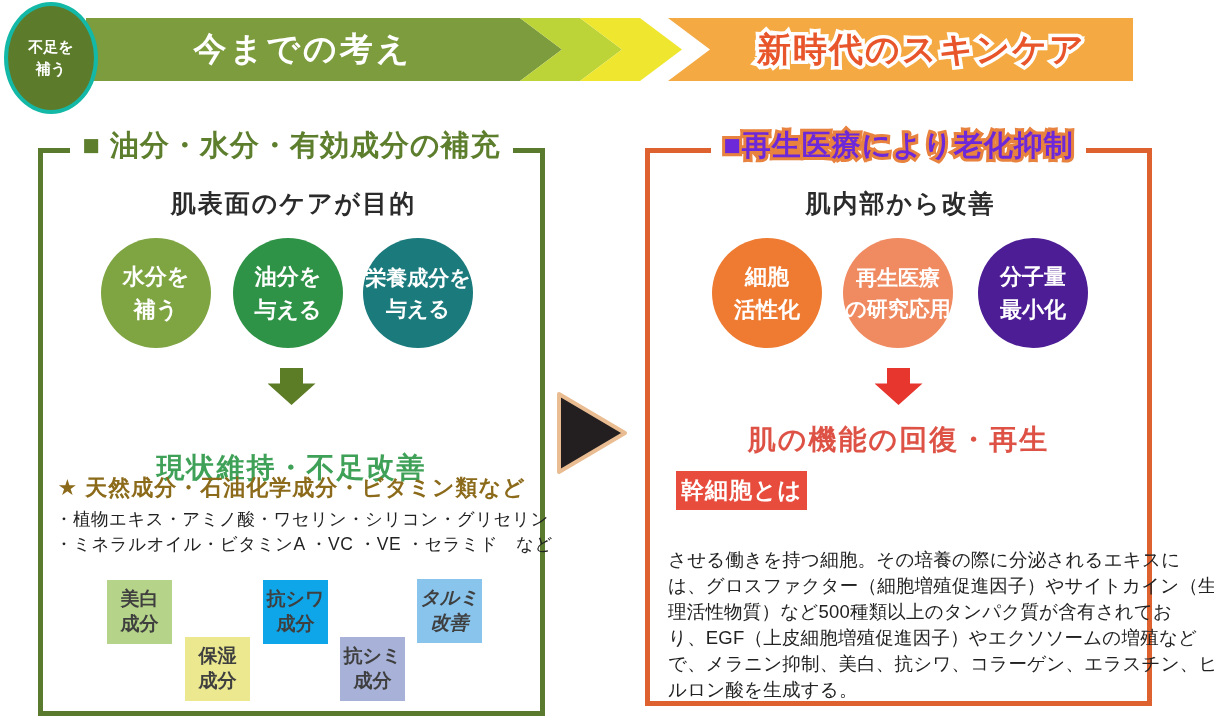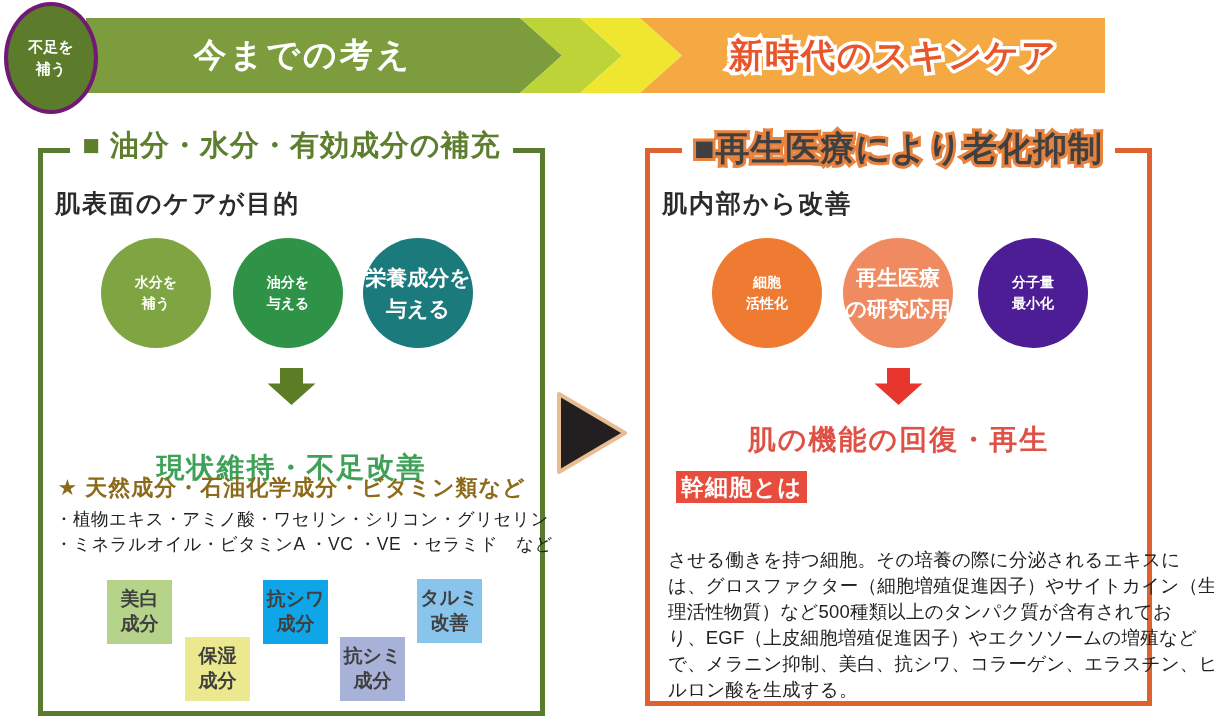--- a/index.html
+++ b/index.html
@@ -1,62 +1,62 @@
 <!DOCTYPE html>
 <html><head>
 <meta charset="utf-8">
 <style>
   * { margin:0; padding:0; box-sizing:border-box; }
   html,body { width:1214px; height:723px; background:#ffffff; overflow:hidden; }
   body { font-family:"Liberation Sans","DejaVu Sans",sans-serif; }
   #stage { position:relative; width:1214px; height:723px; background:#fff; }
 
   
-  .band { position:absolute; top:18px; height:75px; display:flex; align-items:center; justify-content:center; }
+  .band { position:absolute; top:18px; height:63px; display:flex; align-items:center; justify-content:center; }
   #band-legacy { left:86px; width:476px; background:#7d9c3d;
     clip-path:polygon(0 0, calc(100% - 42px) 0, 100% 50%, calc(100% - 42px) 100%, 0 100%);
     padding-right:42px; }
   #chev1 { left:520px; width:102px; background:#bcd437;
     clip-path:polygon(0 0, calc(100% - 42px) 0, 100% 50%, calc(100% - 42px) 100%, 0 100%, 42px 50%); }
   #chev2 { left:580px; width:102px; background:#efe630;
     clip-path:polygon(0 0, calc(100% - 42px) 0, 100% 50%, calc(100% - 42px) 100%, 0 100%, 42px 50%); }
-  #band-newera { left:640px; width:465px; background:#f4a943;
+  #band-newera { left:668px; width:465px; background:#f4a943;
     clip-path:polygon(0 0, 100% 0, 100% 100%, 0 100%, 42px 50%); padding-left:42px; }
   .band-label { color:#ffffff; font-size:33px; font-weight:bold; letter-spacing:3px; white-space:nowrap; }
   .outlined { position:relative; z-index:2; font-size:34px; font-weight:bold; letter-spacing:2px; white-space:nowrap; color:#e8552b; }
   .outlined::before { content:attr(data-text); position:absolute; left:0; top:0; z-index:-1;
     -webkit-text-stroke:7px #ffffff; color:#ffffff; }
 
-  .goal-circle { position:absolute; border-radius:50%; border:4px solid #701a75;
+  .goal-circle { position:absolute; border-radius:50%; border:4px solid #14b8a6;
     display:flex; align-items:center; justify-content:center; text-align:center;
     color:#ffffff; font-weight:bold; white-space:pre-line; z-index:3; }
   #goal-left  { left:4px;  top:2px; width:94px;  height:112px; background:#5c7c2b; font-size:15px; line-height:1.45; }
   #goal-right { left:1094px; top:1px; width:118px; height:104px; background:#e73e36; font-size:16px; line-height:1.45; }
 
   
   .panel { position:absolute; top:148px; width:507px; }
   #panel-left  { left:38px;  height:568px; border:5px solid #5a7a2e; }
   #panel-right { left:645px; height:558px; border:5px solid #de6230; }
   .panel-title { position:absolute; top:-27px; left:0; right:0; text-align:center; }
   .panel-title .bgwrap { display:inline-block; background:#ffffff; padding:0 12px; }
   #title-left-text { font-size:29px; font-weight:bold; color:#5c7e2d; letter-spacing:1px; white-space:nowrap; }
-  .outlined-orange { position:relative; z-index:2; display:inline-block; font-size:34px; font-weight:bold;
-    letter-spacing:1px; white-space:nowrap; color:#404040; }
+  .outlined-orange { position:relative; z-index:2; display:inline-block; font-size:29px; font-weight:bold;
+    letter-spacing:1px; white-space:nowrap; color:#6d28d9; }
   .outlined-orange::before { content:attr(data-text); position:absolute; left:0; top:0; z-index:-1;
     -webkit-text-stroke:6px #e8823f; color:#e8823f; }
 
-  .subtitle { position:absolute; top:34px; left:12px; right:0; 
+  .subtitle { position:absolute; top:34px; left:4px; right:0; text-align:center;
     font-size:25px; font-weight:bold; color:#2b2b2b; letter-spacing:2px;font-family:Liberation Serif, serif; }
 
   .circle { position:absolute; top:85px; width:110px; height:110px; border-radius:50%;
     display:flex; align-items:center; justify-content:center; text-align:center;
     color:#ffffff; font-weight:bold; white-space:pre-line; line-height:1.5; }
   .c1 { left:58px; }  .c2 { left:190px; } .c3 { left:320px; }
   #panel-right .c1 { left:62px; } #panel-right .c2 { left:193px; } #panel-right .c3 { left:328px; }
-  .circle.small { font-size:21px; } .circle.big { font-size:14px; }
+  .circle.small { font-size:21px; } .circle.big { font-size:22px; }
 
   .down-arrow { position:absolute; top:215px; left:50%; transform:translateX(-50%);
     width:48px; height:37px;
     clip-path:polygon(26% 0, 74% 0, 74% 42%, 100% 42%, 50% 100%, 0 42%, 26% 42%); }
   #arrow-left-panel  { background:#5d7c26; }
   #arrow-right-panel { background:#e6362d; }
 
   .result { position:absolute; top:268px; left:0; right:0; text-align:center;
     font-size:28px; font-weight:bold; letter-spacing:2px; }
   #result-left  { color:#3ea157;margin-top:28px; }
@@ -70,21 +70,21 @@
   #ingredient-line-1 { top:379px; }
 
   .tag { position:absolute; width:65px; height:64px; display:flex; align-items:center; justify-content:center;
     text-align:center; font-size:19px; font-weight:bold; color:#3f3f3f; white-space:pre-line; line-height:1.3; }
   #tag-0 { left:64px;  top:427px; }
   #tag-1 { left:142px; top:484px; }
   #tag-2 { left:220px; top:427px; }
   #tag-3 { left:297px; top:484px; }
   #tag-4 { left:374px; top:426px; }
 
-  #stemcell-badge { position:absolute; left:26px; top:318px; width:131px; height:32px;
+  #stemcell-badge { position:absolute; left:26px; top:318px; width:131px; height:39px;
     background:#e74c3c; color:#ffffff; font-size:23px; font-weight:bold;
     display:flex; align-items:center; justify-content:center; letter-spacing:1px; }
   .desc-line { position:absolute; left:18px; right:10px; font-size:18.5px; color:#222222;
     letter-spacing:0.2px; white-space:nowrap; }
   #desc-0 { top:368px; } #desc-1 { top:394px; } #desc-2 { top:420px; }
   #desc-3 { top:446px; } #desc-4 { top:472px; } #desc-5 { top:498px; } #desc-6 { top:524px; }
 
   
   #transition-arrow { position:absolute; left:553px; top:388px; width:78px; height:90px; }
 </style>
@@ -126,21 +126,21 @@
     <div class="ingredient-line" id="ingredient-line-0">・植物エキス・アミノ酸・ワセリン・シリコン・グリセリン</div>
 
     <div class="tag" id="tag-0" style="background-color: rgb(181, 212, 137);">美白
 成分</div>
     <div class="tag" id="tag-1" style="background-color: rgb(235, 232, 143);">保湿
 成分</div>
     <div class="tag" id="tag-2" style="background-color: #0ea5e9;">抗シワ
 成分</div>
     <div class="tag" id="tag-3" style="background-color: rgb(168, 178, 216);">抗シミ
 成分</div>
-    <div class="tag" id="tag-4" style="background-color: rgb(136, 196, 236);">タルミ
+    <div class="tag" id="tag-4" style="background-color: rgb(136, 196, 236); font-style: italic;">タルミ
 改善</div>
   </div>
 
   <svg id="transition-arrow" viewBox="0 0 78 90">
     <polygon points="6,6 72,45 6,84" fill="#231f20" stroke="#e9bc92" stroke-width="4" stroke-linejoin="round"></polygon>
   </svg>
 
   <div class="panel" id="panel-right">
     <div class="panel-title">
       <span class="bgwrap"><span class="outlined-orange" data-text="■再生医療により老化抑制">■再生医療により老化抑制</span></span>

